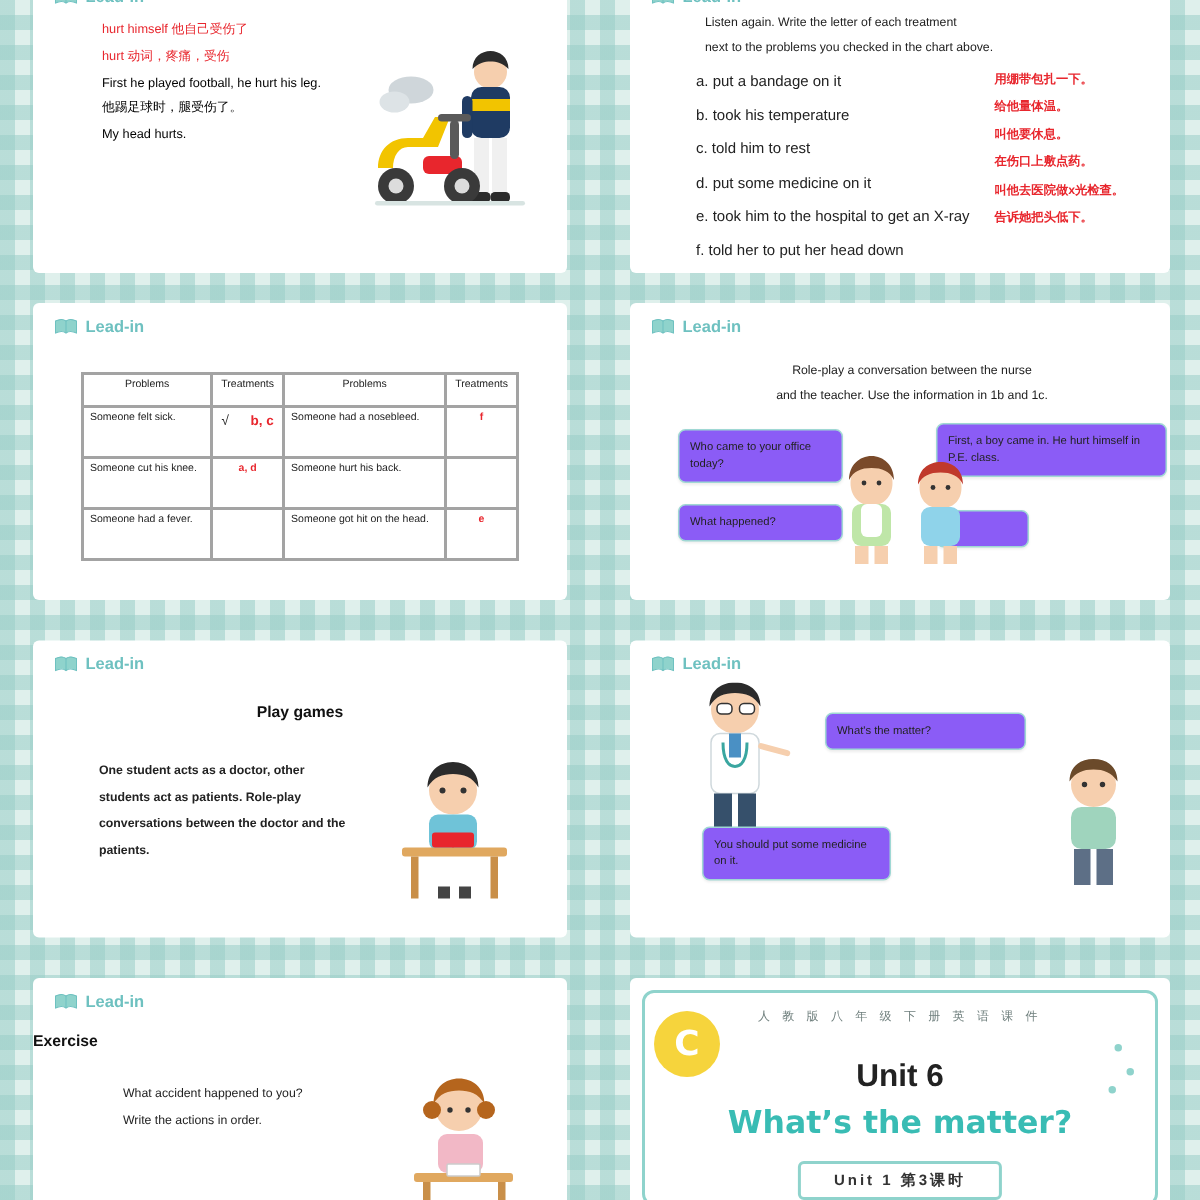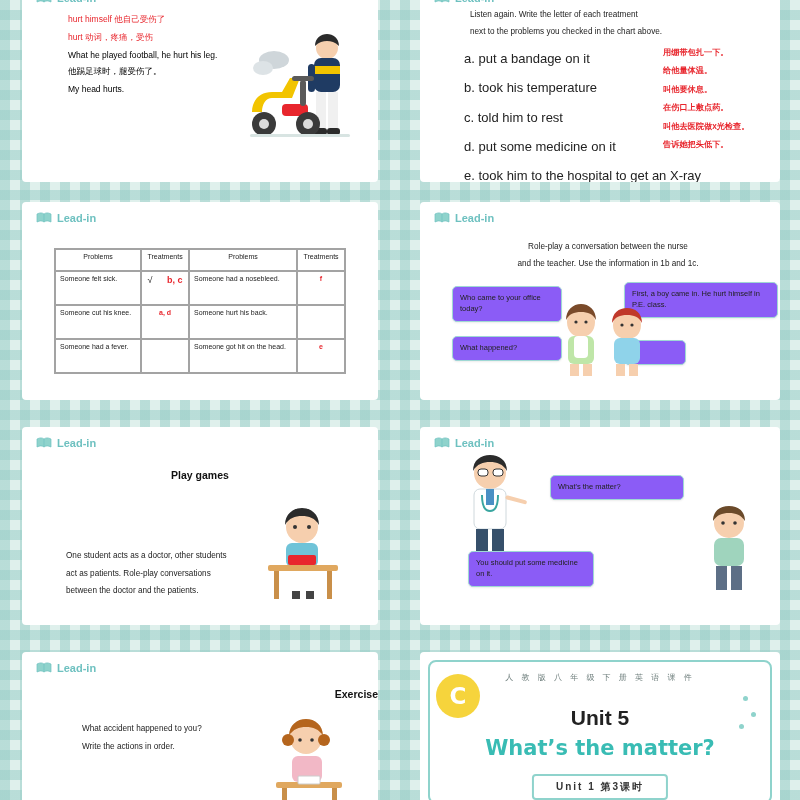--- a/index.html
+++ b/index.html
@@ -32,31 +32,31 @@
 
   .leadin{
     position:absolute;left:14px;top:10px;
     display:flex;align-items:center;gap:5px;
     font-size:11px;color:#6ec1c0;font-weight:bold;
   }
   .leadin .bk{
     width:16px;height:12px;position:relative;
   }
   .leadin .bk svg{display:block}
-  .b{font-weight:normal;margin-top:42px;}
+  .b{font-weight:bold;}
 
   
   #s1 .txt{position:absolute;left:46px;top:32px;width:180px;}
   #s1 .line{margin-bottom:6px;font-size:8.5px;}
   #s1 .r1{color:#e8262d;}
   .scooter{position:absolute;right:18px;top:26px;width:130px;height:140px;}
 
   
   #s2 .head{position:absolute;left:50px;top:24px;width:290px;font-size:8.2px;line-height:2.1;color:#222;}
-  #s2 .listcol{position:absolute;left:44px;top:62px;font-size:13px;line-height:2.25;color:#222;}
+  #s2 .listcol{position:absolute;left:44px;top:62px;font-size:10px;line-height:2.25;color:#222;}
   #s2 .cncol{position:absolute;left:243px;top:62px;font-size:8.2px;line-height:2.25;color:#e8262d;font-weight:bold;}
 
   
   #s3 table{position:absolute;left:32px;top:46px;border-collapse:collapse;width:292px;}
   #s3 td,#s3 th{
     border:2px solid #a3a3a3;font-size:7px;padding:3px 4px;
     color:#222;vertical-align:top;height:26px;
   }
   #s3 th{font-weight:normal;background:#fff;height:14px;}
   #s3 .ck{text-align:center;font-size:9px;}
@@ -83,21 +83,21 @@
 
   
   #s6 .bb1{left:130px;top:48px;width:118px;}
   #s6 .bb2{left:172px;top:86px;width:92px;}
   #s6 .bb3{left:48px;top:124px;width:110px;}
   #s6 .bb4{left:170px;top:130px;width:104px;}
   .doctor{position:absolute;left:28px;top:28px;width:84px;height:104px;}
   .kid{position:absolute;right:16px;top:78px;width:72px;height:90px;}
 
   
-  #s7 .title{position:absolute;left:0;right:0;top:36px;text-align:right;font-size:10.5px;font-weight:bold;color:#111;padding-left:44px;}
+  #s7 .title{position:absolute;left:0;right:0;top:36px;text-align:left;font-size:10.5px;font-weight:bold;color:#111;}
   #s7 .para{position:absolute;left:60px;top:68px;width:170px;font-size:8.2px;line-height:2.25;color:#222;}
   .girlwrite{position:absolute;left:240px;top:66px;width:92px;height:96px;}
 
   
   #s8{
     background:#ffffff;
   }
   #s8 .inner{
     position:absolute;inset:8px;
     border:2px solid #8fd3cc;border-radius:8px;background:#fff;
@@ -140,21 +140,21 @@
       <svg viewBox="0 0 16 12" width="16" height="12">
           <path d="M1 2c3-1.5 5-1.5 7 0 2-1.5 4-1.5 7 0v8c-3-1.5-5-1.5-7 0-2-1.5-4-1.5-7 0z" fill="#8fd3cc" stroke="#6ec1c0" stroke-width="0.7"></path>
           <path d="M8 2v8" stroke="#6ec1c0" stroke-width="0.7"></path>
         </svg>
     </span>
     <span>Lead-in</span>
   </div>
   <div class="txt">
     <div class="line r1">hurt himself 他自己受伤了</div>
     <div class="line r1">hurt 动词，疼痛，受伤</div>
-    <div class="line">What he played football, he hurt his leg.</div>
+    <div class="line">First he played football, he hurt his leg.</div>
     <div class="line">他踢足球时，腿受伤了。</div>
     <div class="line">My head hurts.</div>
   </div>
   <svg class="scooter" viewBox="0 0 130 140">
 
     <ellipse cx="44" cy="52" rx="15" ry="9" fill="#cfd6da"></ellipse>
     <ellipse cx="33" cy="60" rx="10" ry="7" fill="#dde3e6"></ellipse>
 
     <path d="M86 40a11 11 0 1 1 22 0 11 11 0 0 1-22 0z" fill="#f6cfae"></path>
     <path d="M85 38c0-8 6-12 12-12s12 4 12 12c-4-4-8-5-12-5s-8 1-12 5z" fill="#2b2b2b"></path>
@@ -381,21 +381,21 @@
     <rect x="14" y="64" width="66" height="6" rx="2" fill="#e0a85f"></rect>
     <rect x="20" y="70" width="5" height="24" fill="#c98f49"></rect>
     <rect x="70" y="70" width="5" height="24" fill="#c98f49"></rect>
     <rect x="36" y="58" width="22" height="8" rx="1" fill="#fff" stroke="#ccc"></rect>
   </svg>
 </div>
 
 <div class="slide" id="s8">
   <div class="inner">
     <div class="top">人 教 版 八 年 级 下 册 英 语 课 件</div>
-    <div class="u1">Unit 5</div>
+    <div class="u1">Unit 6</div>
     <div class="wt">What’s the matter?</div>
     <div class="pill">Unit 1    第3课时</div>
     <div class="dotL" style="right:22px;top:34px"></div>
     <div class="dotL" style="right:14px;top:50px"></div>
     <div class="dotL" style="right:26px;top:62px"></div>
   </div>
   <div class="logoball">
     <span>C</span>
   </div>
 </div>

